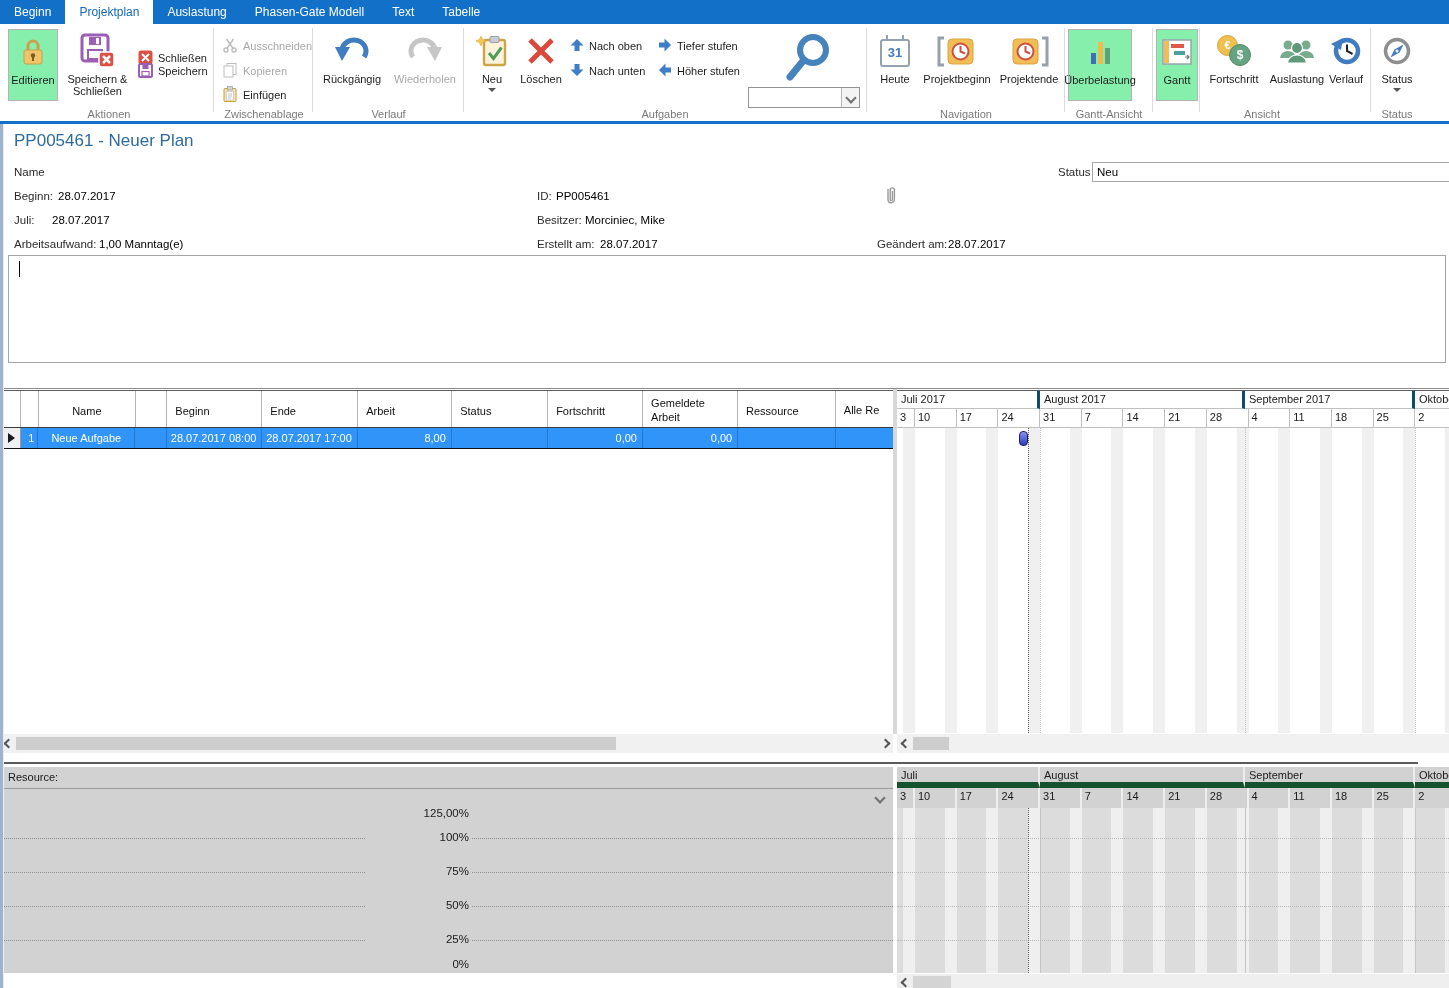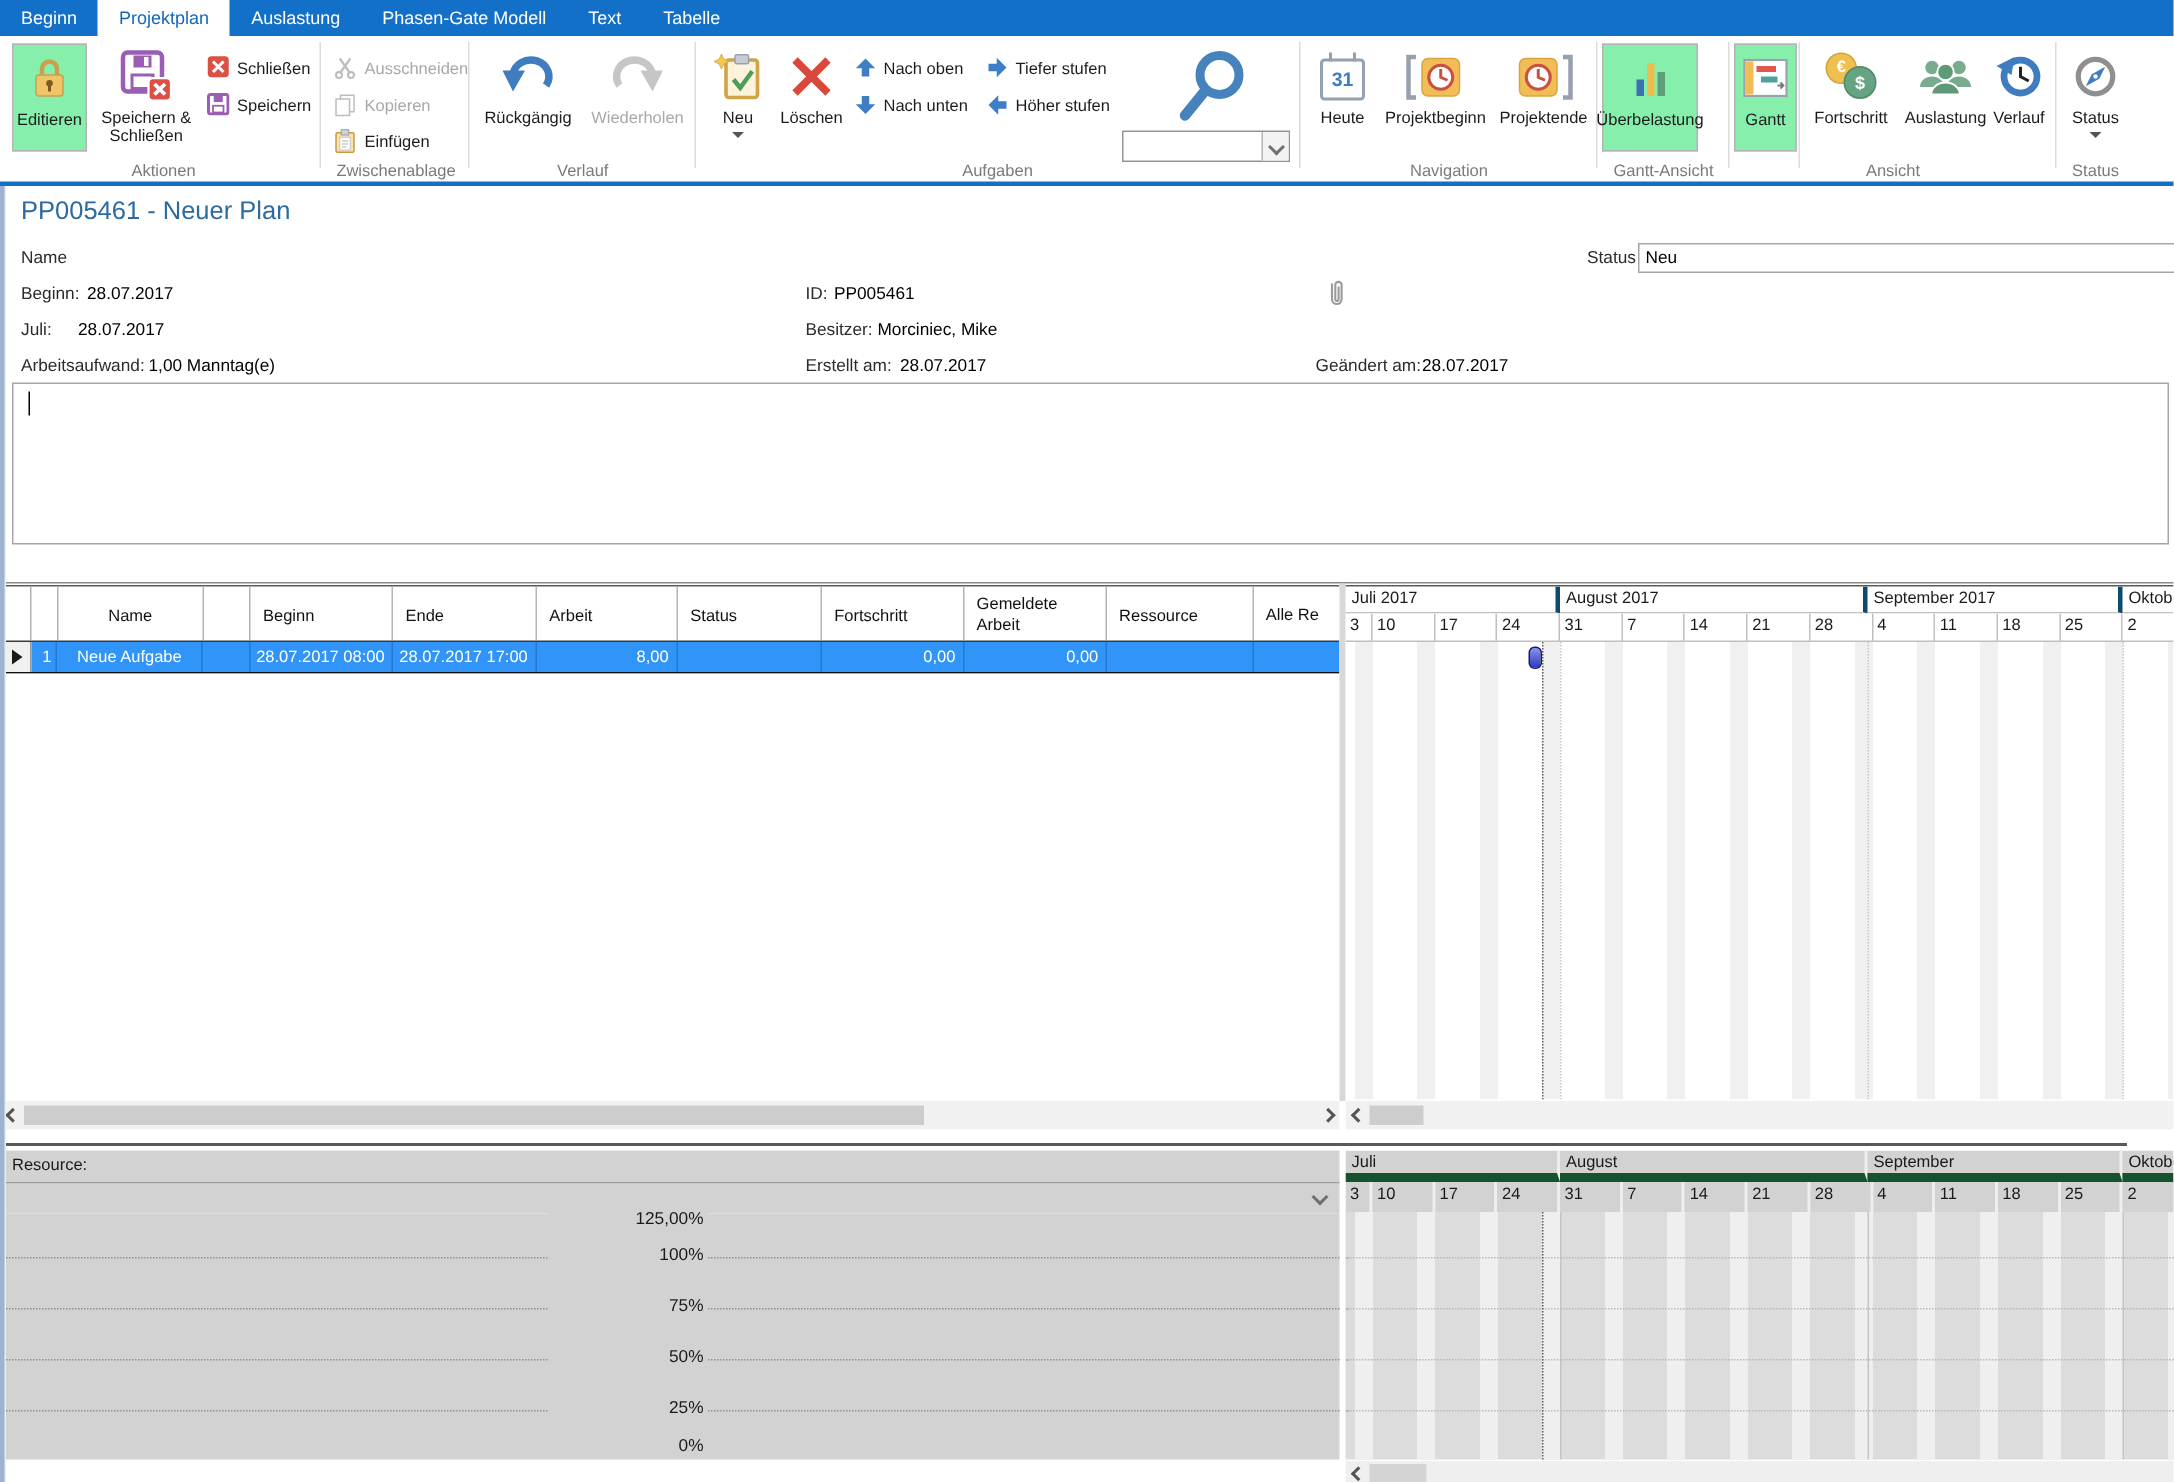--- a/index.html
+++ b/index.html
@@ -103,21 +103,21 @@
           <rect x="2" y="2" width="26" height="26" rx="3" fill="#fff" stroke="#9a5fb5" stroke-width="3"></rect>
           <rect x="9" y="4" width="12" height="8" fill="#9a5fb5"></rect>
           <rect x="16" y="5" width="3" height="6" fill="#fff"></rect>
           <rect x="8" y="17" width="14" height="9" fill="none" stroke="#9a5fb5" stroke-width="2"></rect>
           <rect x="19" y="19" width="15" height="15" rx="3" fill="#dd5145" stroke="#fff" stroke-width="1.5"></rect>
           <path d="M23 23 l7 7 M30 23 l-7 7" stroke="#fff" stroke-width="2.5"></path>
         </svg>
     </span>
     <span>Speichern &amp; Schließen</span>
   </div>
-  <div class="abs smallbtn" style="left:138px;top:12px;">
+  <div class="abs smallbtn" style="left:138px;top:24px;">
     <span><svg width="15" height="15">
           <rect x="0.5" y="0.5" width="14" height="14" rx="2.5" fill="#dd5145"></rect>
           <path d="M4 4 l7 7 M11 4 l-7 7" stroke="#fff" stroke-width="2"></path>
         </svg></span>
     <span>Schließen</span>
   </div>
   <div class="abs smallbtn" style="left:138px;top:37px;">
     <span><svg width="15" height="15">
           <rect x="1" y="1" width="13" height="13" rx="1.5" fill="#fff" stroke="#9a5fb5" stroke-width="2"></rect>
           <rect x="4.5" y="2" width="6" height="4" fill="#9a5fb5"></rect>

